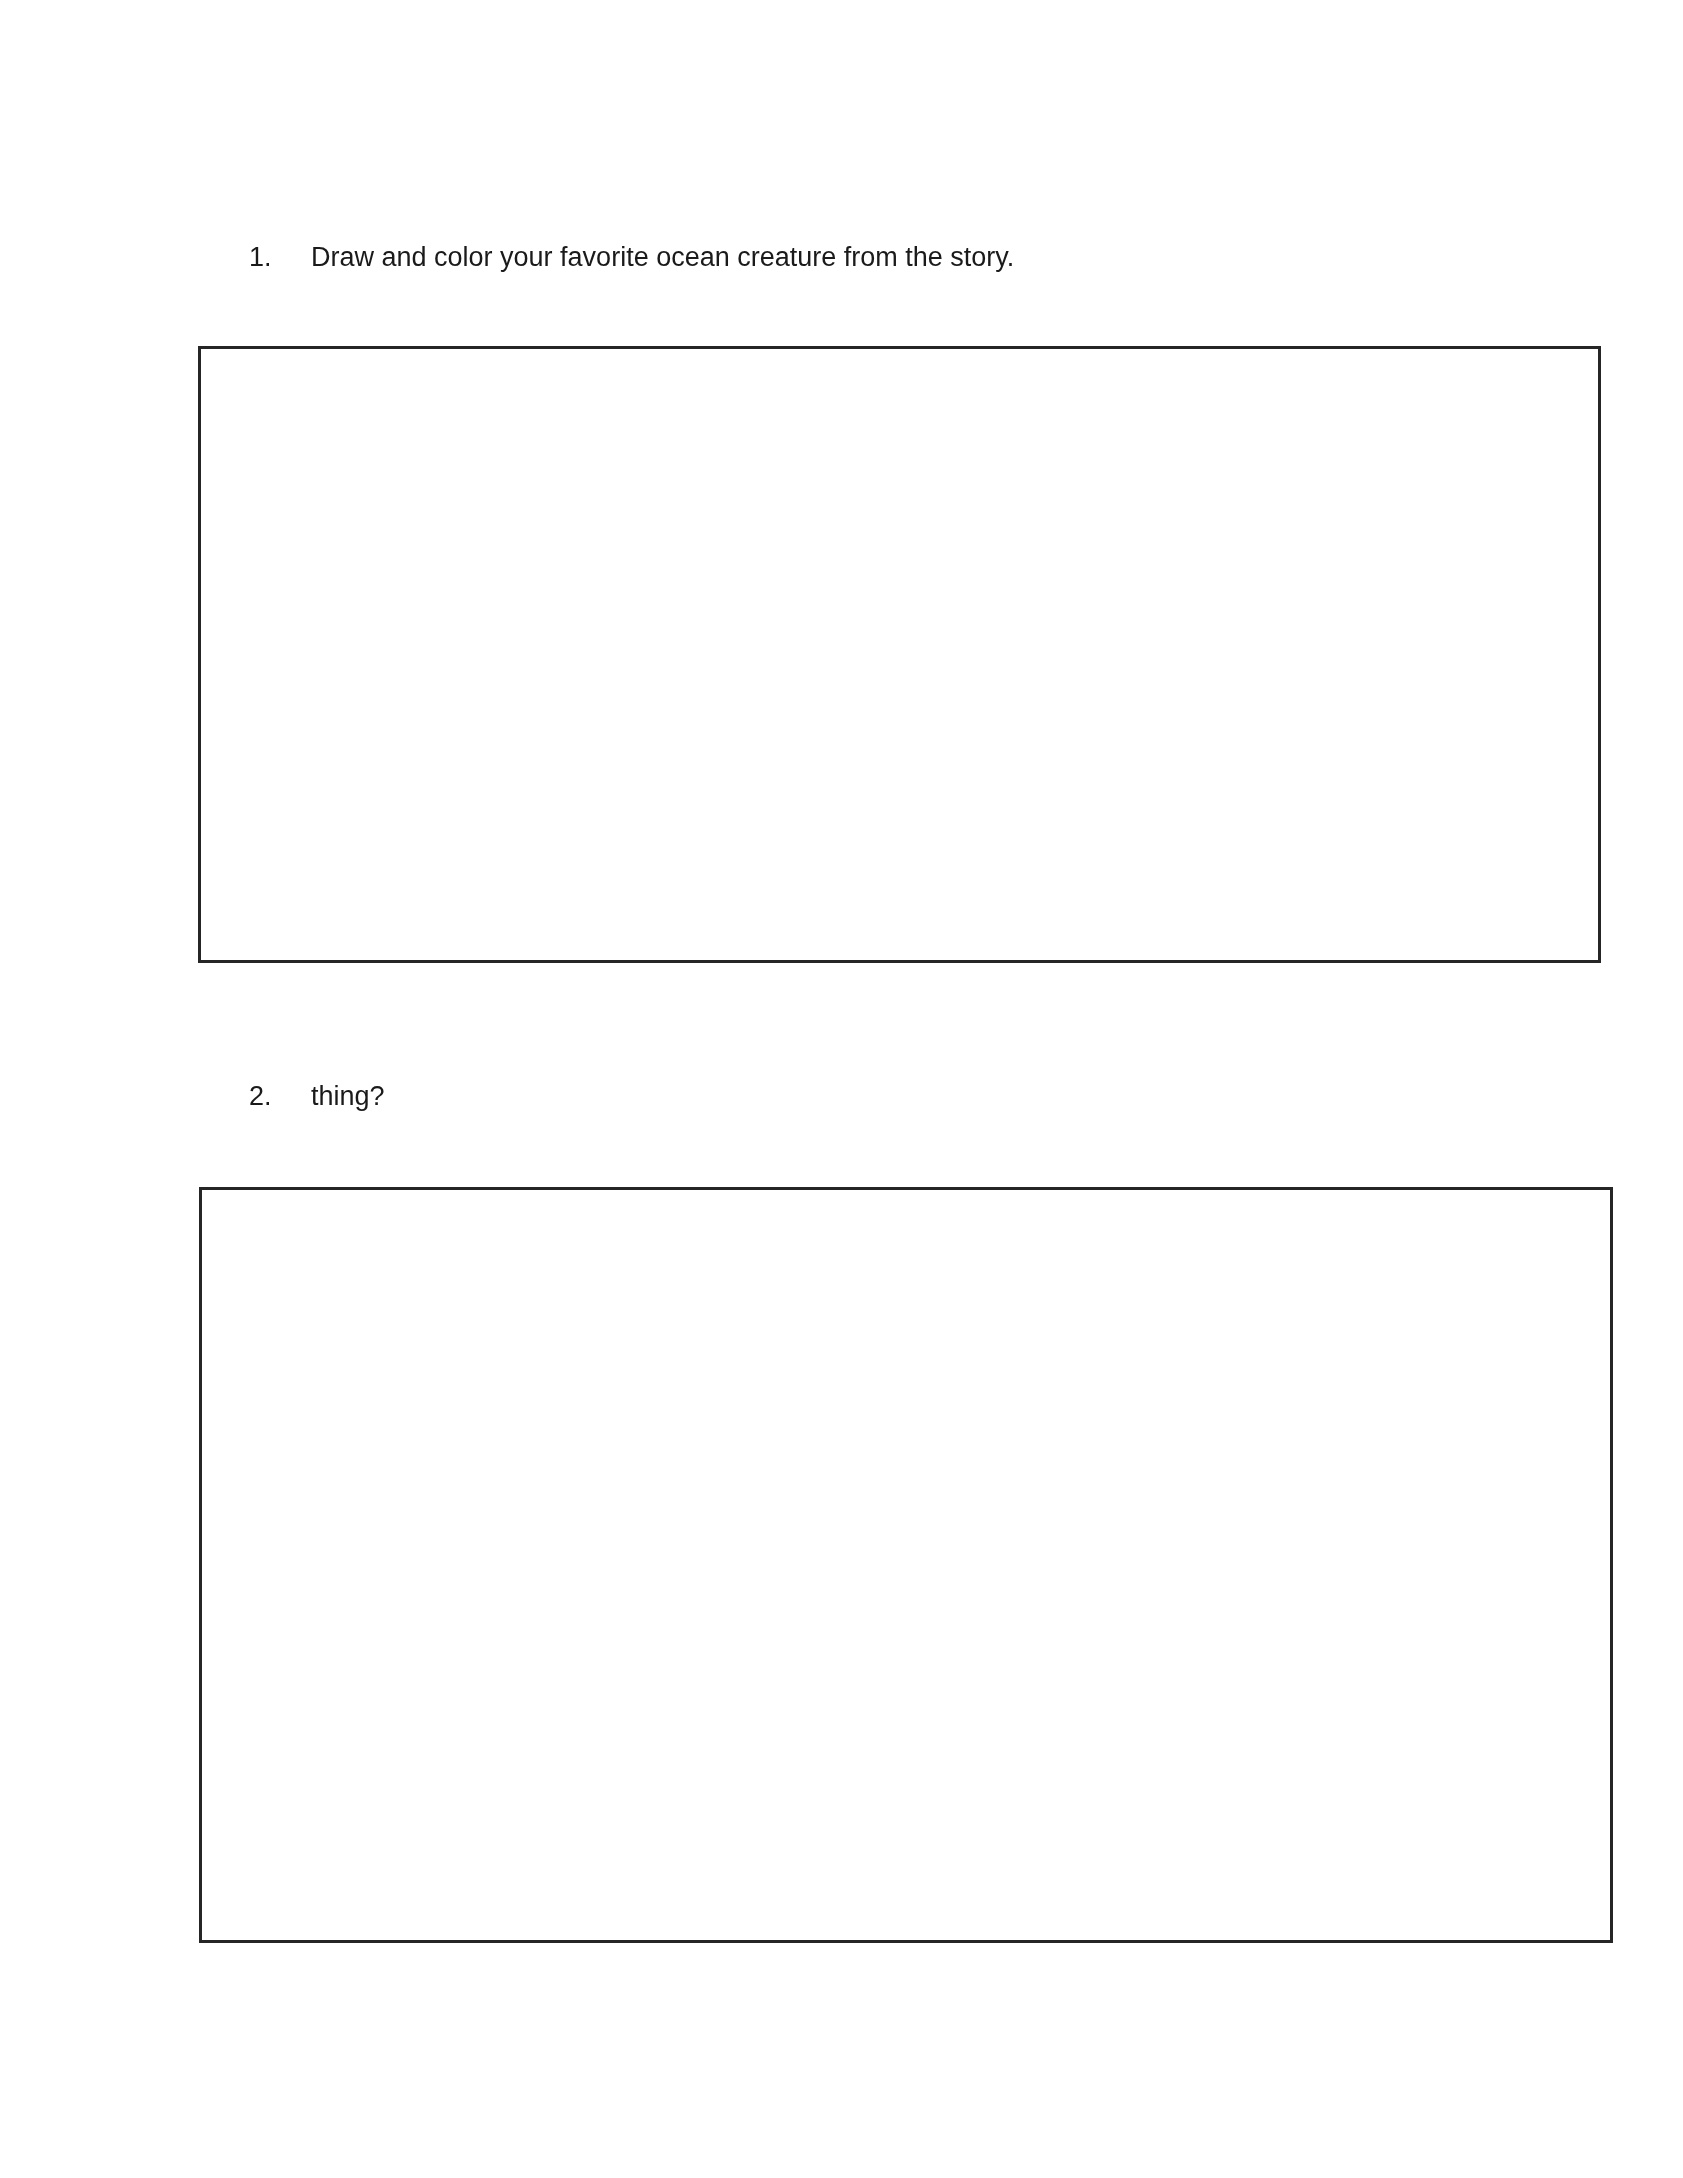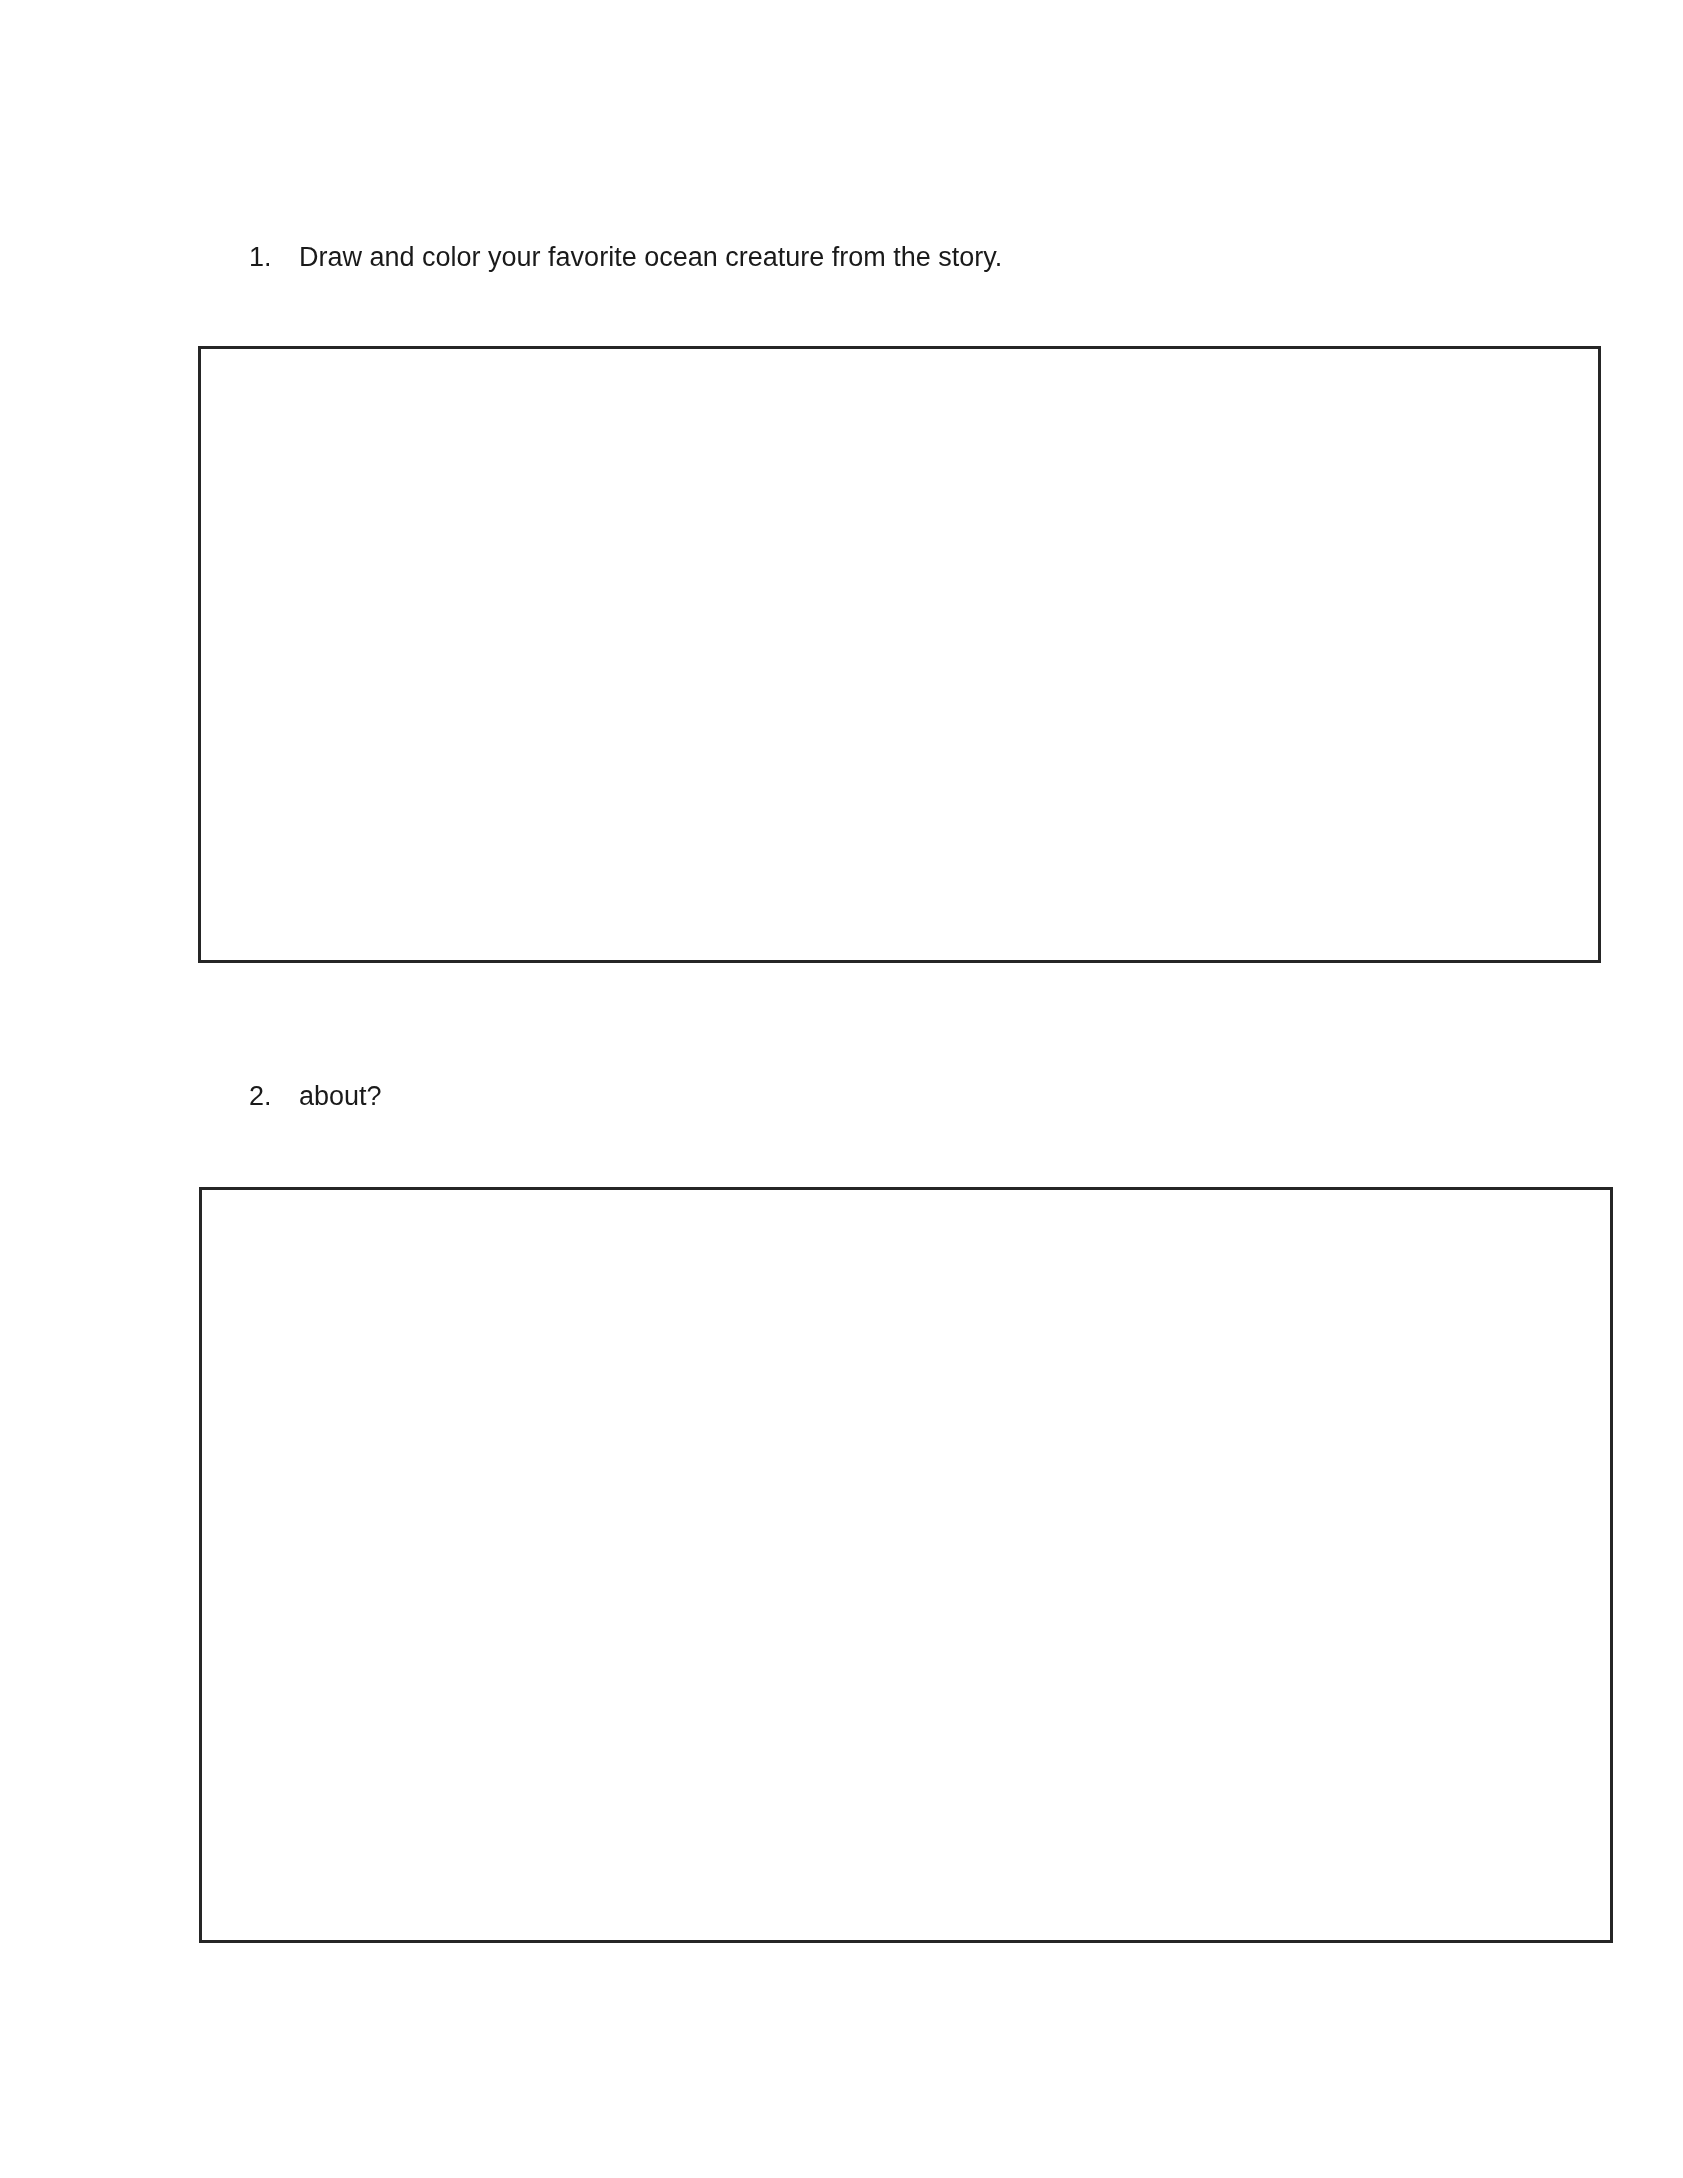--- a/index.html
+++ b/index.html
@@ -25,20 +25,21 @@
   }
   .q-num {
     flex: none;
     width: 50px;
   }
   .q-text {
     display: block;
   }
   .q-line {
     white-space: nowrap;
+    margin-left: 12px;
   }
   .answer-box {
     position: absolute;
     box-sizing: border-box;
     border: 3px solid var(--border-color, #262626);
     background: var(--page-bg, #ffffff);
   }
   #box-1 {
     left: 198px;
     top: 346px;
@@ -62,18 +63,18 @@
   <div class="q-text">
     <div class="q-line">Draw and color your favorite ocean creature from the story.</div>
   </div>
 </div>
 
 <div class="answer-box" id="box-1"></div>
 
 <div class="question" id="question-2">
   <span class="q-num">2.</span>
   <div class="q-text">
-    <div class="q-line">about?</div>
+    <div class="q-line">thing?</div>
   </div>
 </div>
 
 <div class="answer-box" id="box-2"></div>
 
 
 </body></html>

